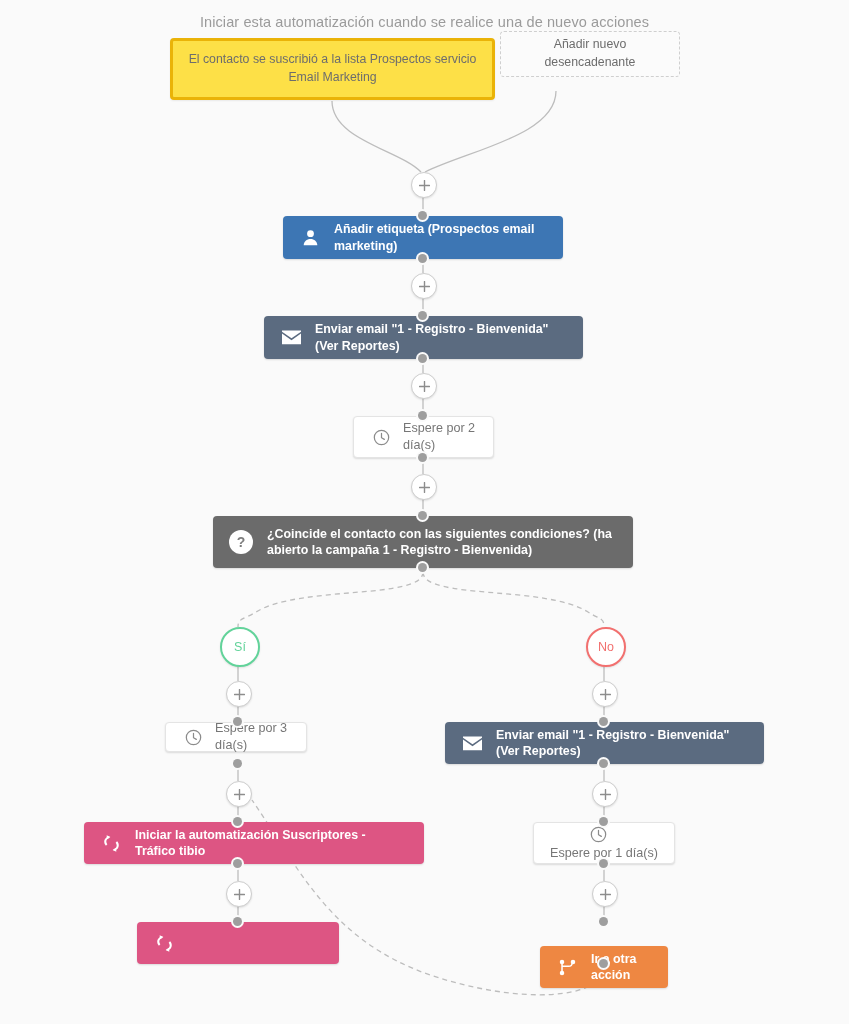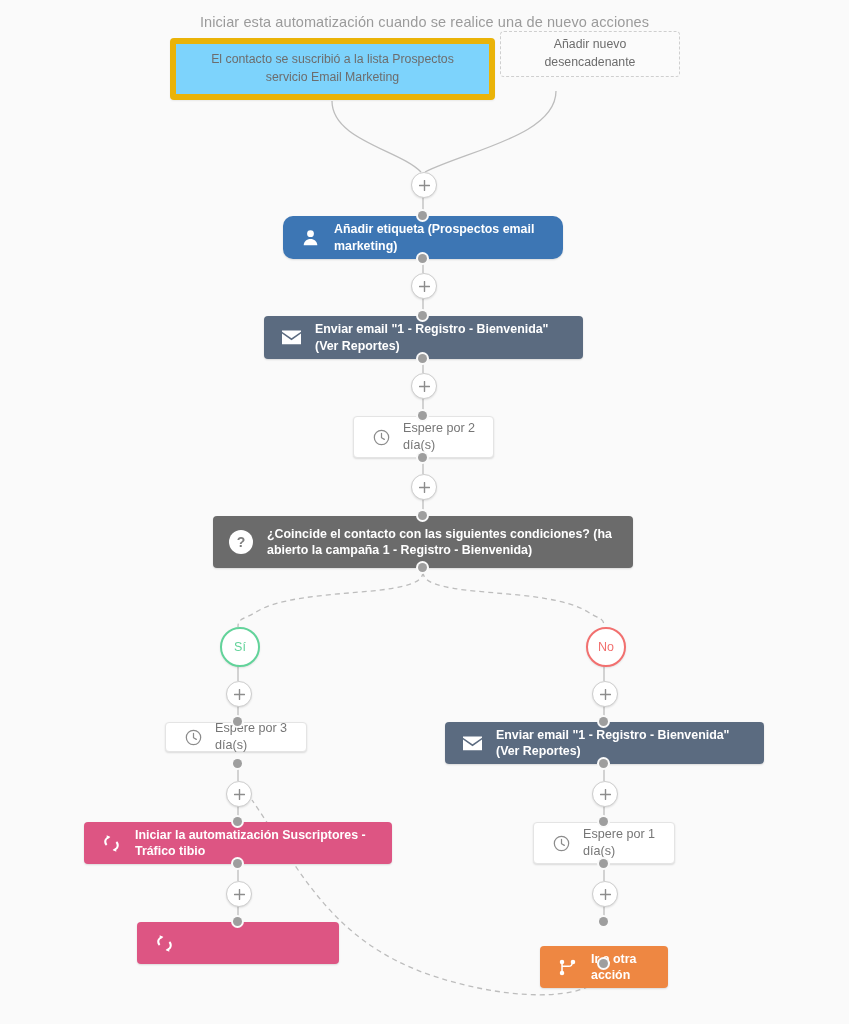--- a/index.html
+++ b/index.html
@@ -35,22 +35,22 @@
     top: 14px;
     font-size: 14.5px;
     color: #9b9b9b;
     letter-spacing: .1px;
   }
 
   
   .trigger {
     position: absolute;
     box-sizing: border-box;
-    background: #7dd3fc;
-    border: 6px solid #eab308;
+    background: #fde047;
+    border: 3px solid #eab308;
     border-radius: 4px;
     box-shadow: 0 1px 2px rgba(0,0,0,.07);
     display: flex;
     align-items: center;
     justify-content: center;
     text-align: center;
     font-size: 12.3px;
     line-height: 1.45;
     color: #6d6d6d;
     padding: 6px 14px;
@@ -224,21 +224,21 @@
   <div class="trigger dashed" style="left:500px; top:31px; width:180px; height:46px;">
     <span>Añadir nuevo desencadenante</span>
   </div>
 
   <div class="plus" style="left:411px; top:172px;">
     <svg width="11" height="11" viewBox="0 0 11 11">
         <path d="M5.5 0.6V10.4M0.6 5.5H10.4" stroke="#8d8d8d" stroke-width="1.4" stroke-linecap="round"></path>
       </svg>
   </div>
 
-  <div class="node" style="left:283px; top:216px; width:280px; height:43px; background:#3d76b4;border-radius:10px;">
+  <div class="node" style="left:283px; top:216px; width:280px; height:43px; background:#3d76b4;">
     <span class="ico">
       <svg width="17" height="17" viewBox="0 0 16 16" fill="#ffffff">
         <circle cx="8" cy="4.4" r="3.2"></circle>
         <path d="M1.6 15.4c0-3.6 2.9-6 6.4-6s6.4 2.4 6.4 6z"></path>
       </svg>
     </span>
     <span class="txt">Añadir etiqueta (Prospectos email marketing)</span>
   </div>
   <div class="dot" style="left:418px; top:211px;"></div>
   <div class="dot" style="left:418px; top:254px;"></div>
@@ -318,21 +318,21 @@
   </div>
   <div class="dot" style="left:233px; top:717px;"></div>
   <div class="dot" style="left:233px; top:759px;"></div>
 
   <div class="plus" style="left:226px; top:781px;">
     <svg width="11" height="11" viewBox="0 0 11 11">
         <path d="M5.5 0.6V10.4M0.6 5.5H10.4" stroke="#8d8d8d" stroke-width="1.4" stroke-linecap="round"></path>
       </svg>
   </div>
 
-  <div class="node" style="left:84px; top:822px; width:308px; height:42px; background:#dd5583;">
+  <div class="node" style="left:84px; top:822px; width:340px; height:42px; background:#dd5583;">
     <span class="ico">
       <svg width="19" height="17" viewBox="0 0 20 18" fill="#ffffff">
         <path d="M7.6 1.3c-3 .5-5.3 2.9-5.3 5.9 0 1.6.7 3.1 1.8 4.1l1.5-1.6C4.9 9 4.5 8 4.5 7c0-1.9 1.4-3.5 3.3-3.8z"></path>
         <path d="M4.9 0.2 8.8 2.1 5.1 4.6z"></path>
         <path d="M12.4 16.7c3-.5 5.3-2.9 5.3-5.9 0-1.6-.7-3.1-1.8-4.1l-1.5 1.6c.7.7 1.1 1.7 1.1 2.7 0 1.9-1.4 3.5-3.3 3.8z"></path>
         <path d="M15.1 17.8 11.2 15.9 14.9 13.4z"></path>
       </svg>
     </span>
     <span class="txt">Iniciar la automatización Suscriptores - Tráfico tibio</span>
   </div>
@@ -374,21 +374,21 @@
   </div>
   <div class="dot" style="left:599px; top:717px;"></div>
   <div class="dot" style="left:599px; top:759px;"></div>
 
   <div class="plus" style="left:592px; top:781px;">
     <svg width="11" height="11" viewBox="0 0 11 11">
         <path d="M5.5 0.6V10.4M0.6 5.5H10.4" stroke="#8d8d8d" stroke-width="1.4" stroke-linecap="round"></path>
       </svg>
   </div>
 
-  <div class="node plain" style="left:533px; top:822px; width:142px; height:42px;">
+  <div class="node plain" style="left:533px; top:822px; width:142px; height:42px;flex-direction:column;">
     <span class="ico">
       <svg width="17" height="17" viewBox="0 0 18 18">
         <circle cx="9" cy="9" r="7.6" fill="none" stroke="#8b8b8b" stroke-width="1.3"></circle>
         <path d="M9 4.6V9.2L12 11" fill="none" stroke="#8b8b8b" stroke-width="1.3" stroke-linecap="round"></path>
       </svg>
     </span>
     <span class="txt">Espere por 1 día(s)</span>
   </div>
   <div class="dot" style="left:599px; top:817px;"></div>
   <div class="dot" style="left:599px; top:859px;"></div>

